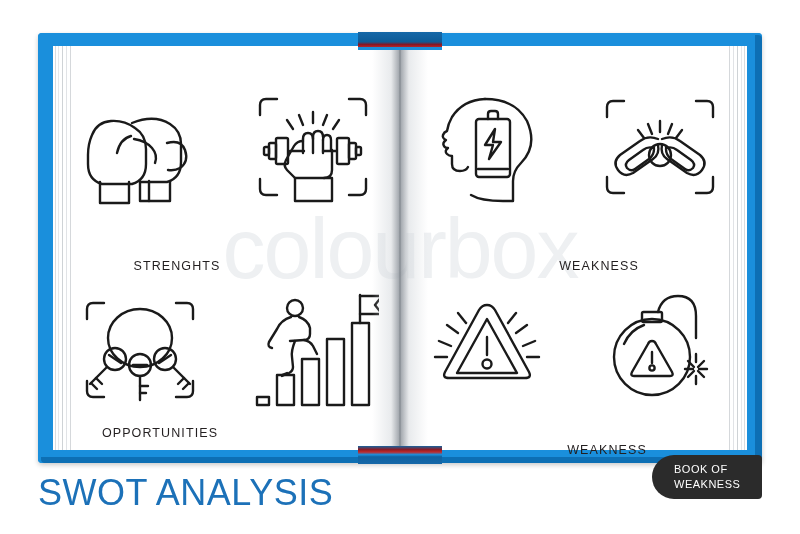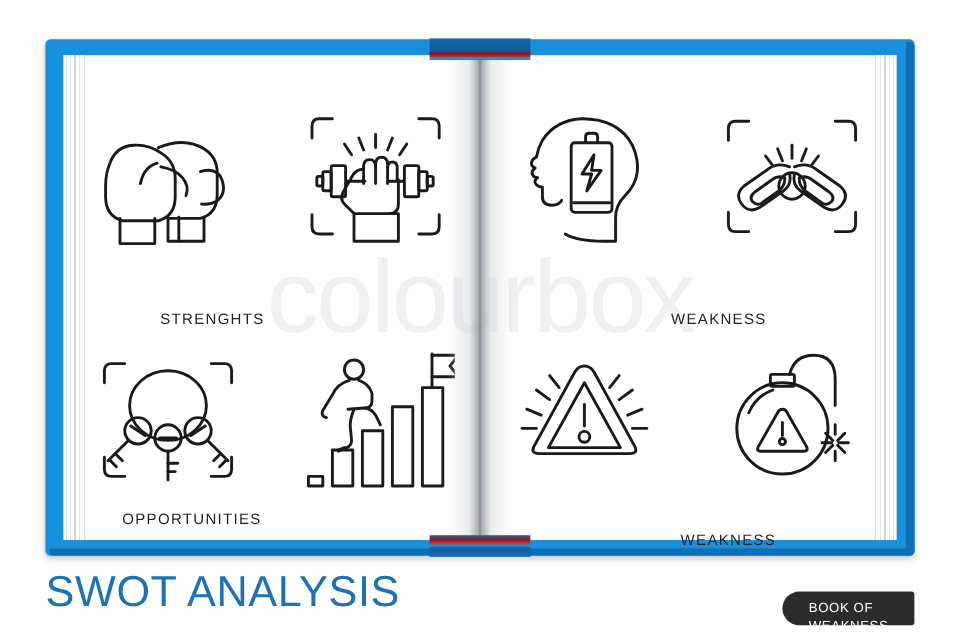--- a/index.html
+++ b/index.html
@@ -84,21 +84,21 @@
   .lbl-s { left:124px;  top:213px; }
   .lbl-w { left:546px;  top:213px; }
   .lbl-o { left:107px;  top:380px; }
   .lbl-t { left:554px;  top:397px; }
   .label span { display:block; transform:translateX(-50%); }
 
   
   .title { position:absolute; left:38px; top:472px;
     font-size:36px; font-weight:normal; letter-spacing:.5px;
     color:#1c71b8; white-space:nowrap; }
-  .badge { position:absolute; left:652px; top:493px; width:110px; height:28px;
+  .badge { position:absolute; left:652px; top:455px; width:110px; height:44px;
     background:#2b2b2b; border-radius:22px 4px 4px 22px;
     color:#ffffff; font-size:11px; line-height:14.5px;
     letter-spacing:.5px; padding:7px 18px 0 22px; }
 </style>
 </head>
 <body>
 
 <div id="stage">
 
   <div class="book">

